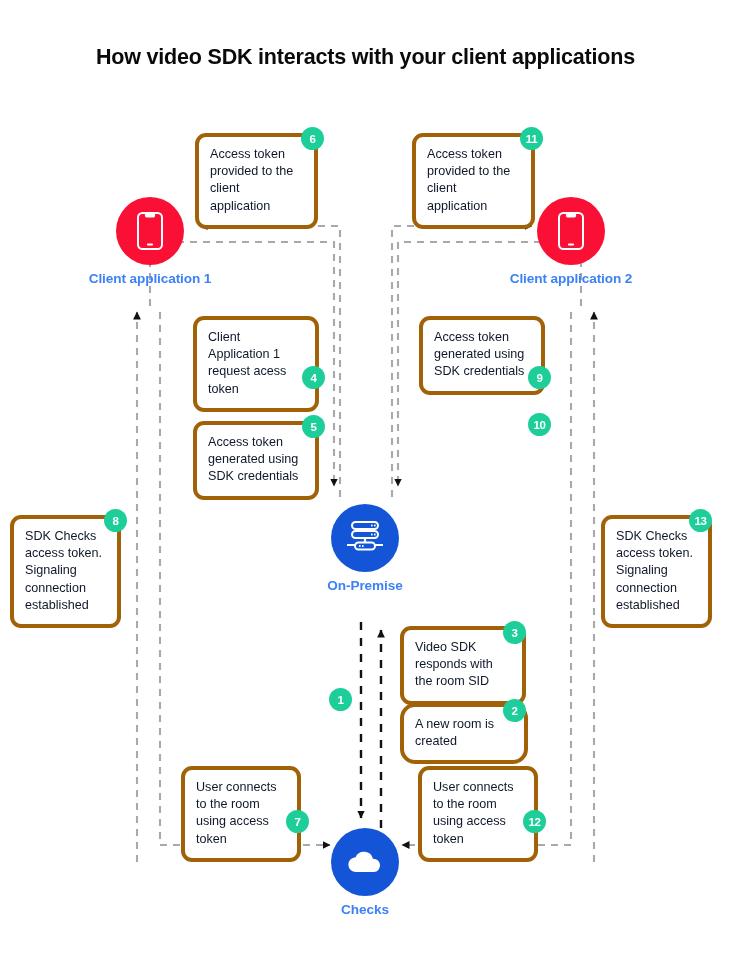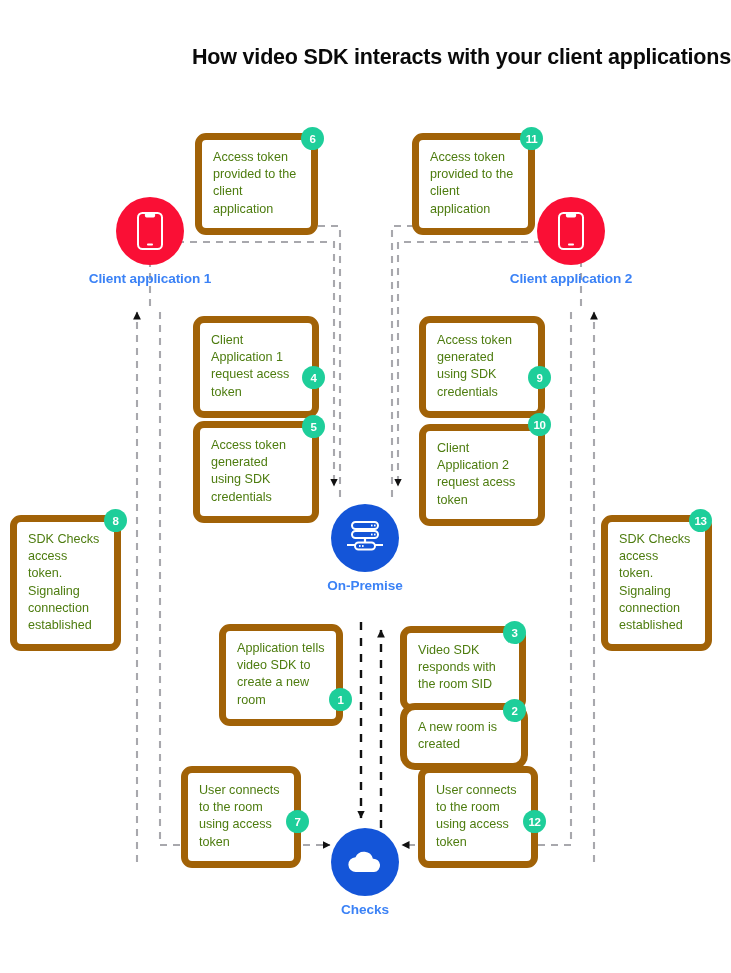--- a/index.html
+++ b/index.html
@@ -8,39 +8,39 @@
     background:#ffffff;
     font-family:"Liberation Sans", sans-serif;
     overflow:hidden;
     position:relative;
   }
   #stage{position:absolute;left:0;top:0;width:731px;height:973px;}
 
   
   .title{
     position:absolute;left:0;top:42px;width:731px;
-    text-align:right;
+    text-align:center;
     font-size:21.5px;font-weight:bold;color:#0a0a0a;
     line-height:30px;letter-spacing:-0.2px;
   }
 
   
   #wires{position:absolute;left:0;top:0;width:731px;height:973px;}
 
   
   .box{
     position:absolute;
     background:#ffffff;
-    border:7px solid #a16207;
+    border:4px solid #a16207;
     border-radius:11px;
     box-sizing:border-box;
     padding:9px 11px 10px 11px;
     font-size:12.6px;
     line-height:17.2px;
-    color:#4d7c0f;
+    color:#0f172a;
     z-index:5;
   }
   .badge{
     position:absolute;
     width:23px;height:23px;border-radius:50%;
     background:#1ece9a;
     color:#ffffff;
     font-size:11.5px;font-weight:bold;
     display:flex;align-items:center;justify-content:center;
     z-index:7;
@@ -172,38 +172,32 @@
   <div class="box" style="left:193px;top:421px;width:126px;">
     <span>Access token generated using SDK credentials</span>
   </div>
   <div class="badge" style="left:302px;top:415px;">5</div>
 
   <div class="box" style="left:419px;top:316px;width:126px;">
     <span>Access token generated using SDK credentials</span>
   </div>
   <div class="badge" style="left:528px;top:366px;">9</div>
 
-  <div class="box" style="left:419px;top:424px;width:126px;">
-    <span>Client Application 2 request acess token</span>
-  </div>
   <div class="badge" style="left:528px;top:413px;">10</div>
 
   <div class="box" style="left:10px;top:515px;width:111px;">
     <span>SDK Checks access token. Signaling connection established</span>
   </div>
   <div class="badge" style="left:104px;top:509px;">8</div>
 
   <div class="box" style="left:601px;top:515px;width:111px;">
     <span>SDK Checks access token. Signaling connection established</span>
   </div>
   <div class="badge" style="left:689px;top:509px;">13</div>
 
-  <div class="box" style="left:219px;top:624px;width:124px;">
-    <span>Application tells video SDK to create a new room</span>
-  </div>
   <div class="badge" style="left:329px;top:688px;">1</div>
 
   <div class="box" style="left:400px;top:626px;width:126px;">
     <span>Video SDK responds with the room SID</span>
   </div>
   <div class="badge" style="left:503px;top:621px;">3</div>
 
   <div class="box" style="left:400px;top:703px;width:128px;border-radius:15px;">
     <span>A new room is created</span>
   </div>

